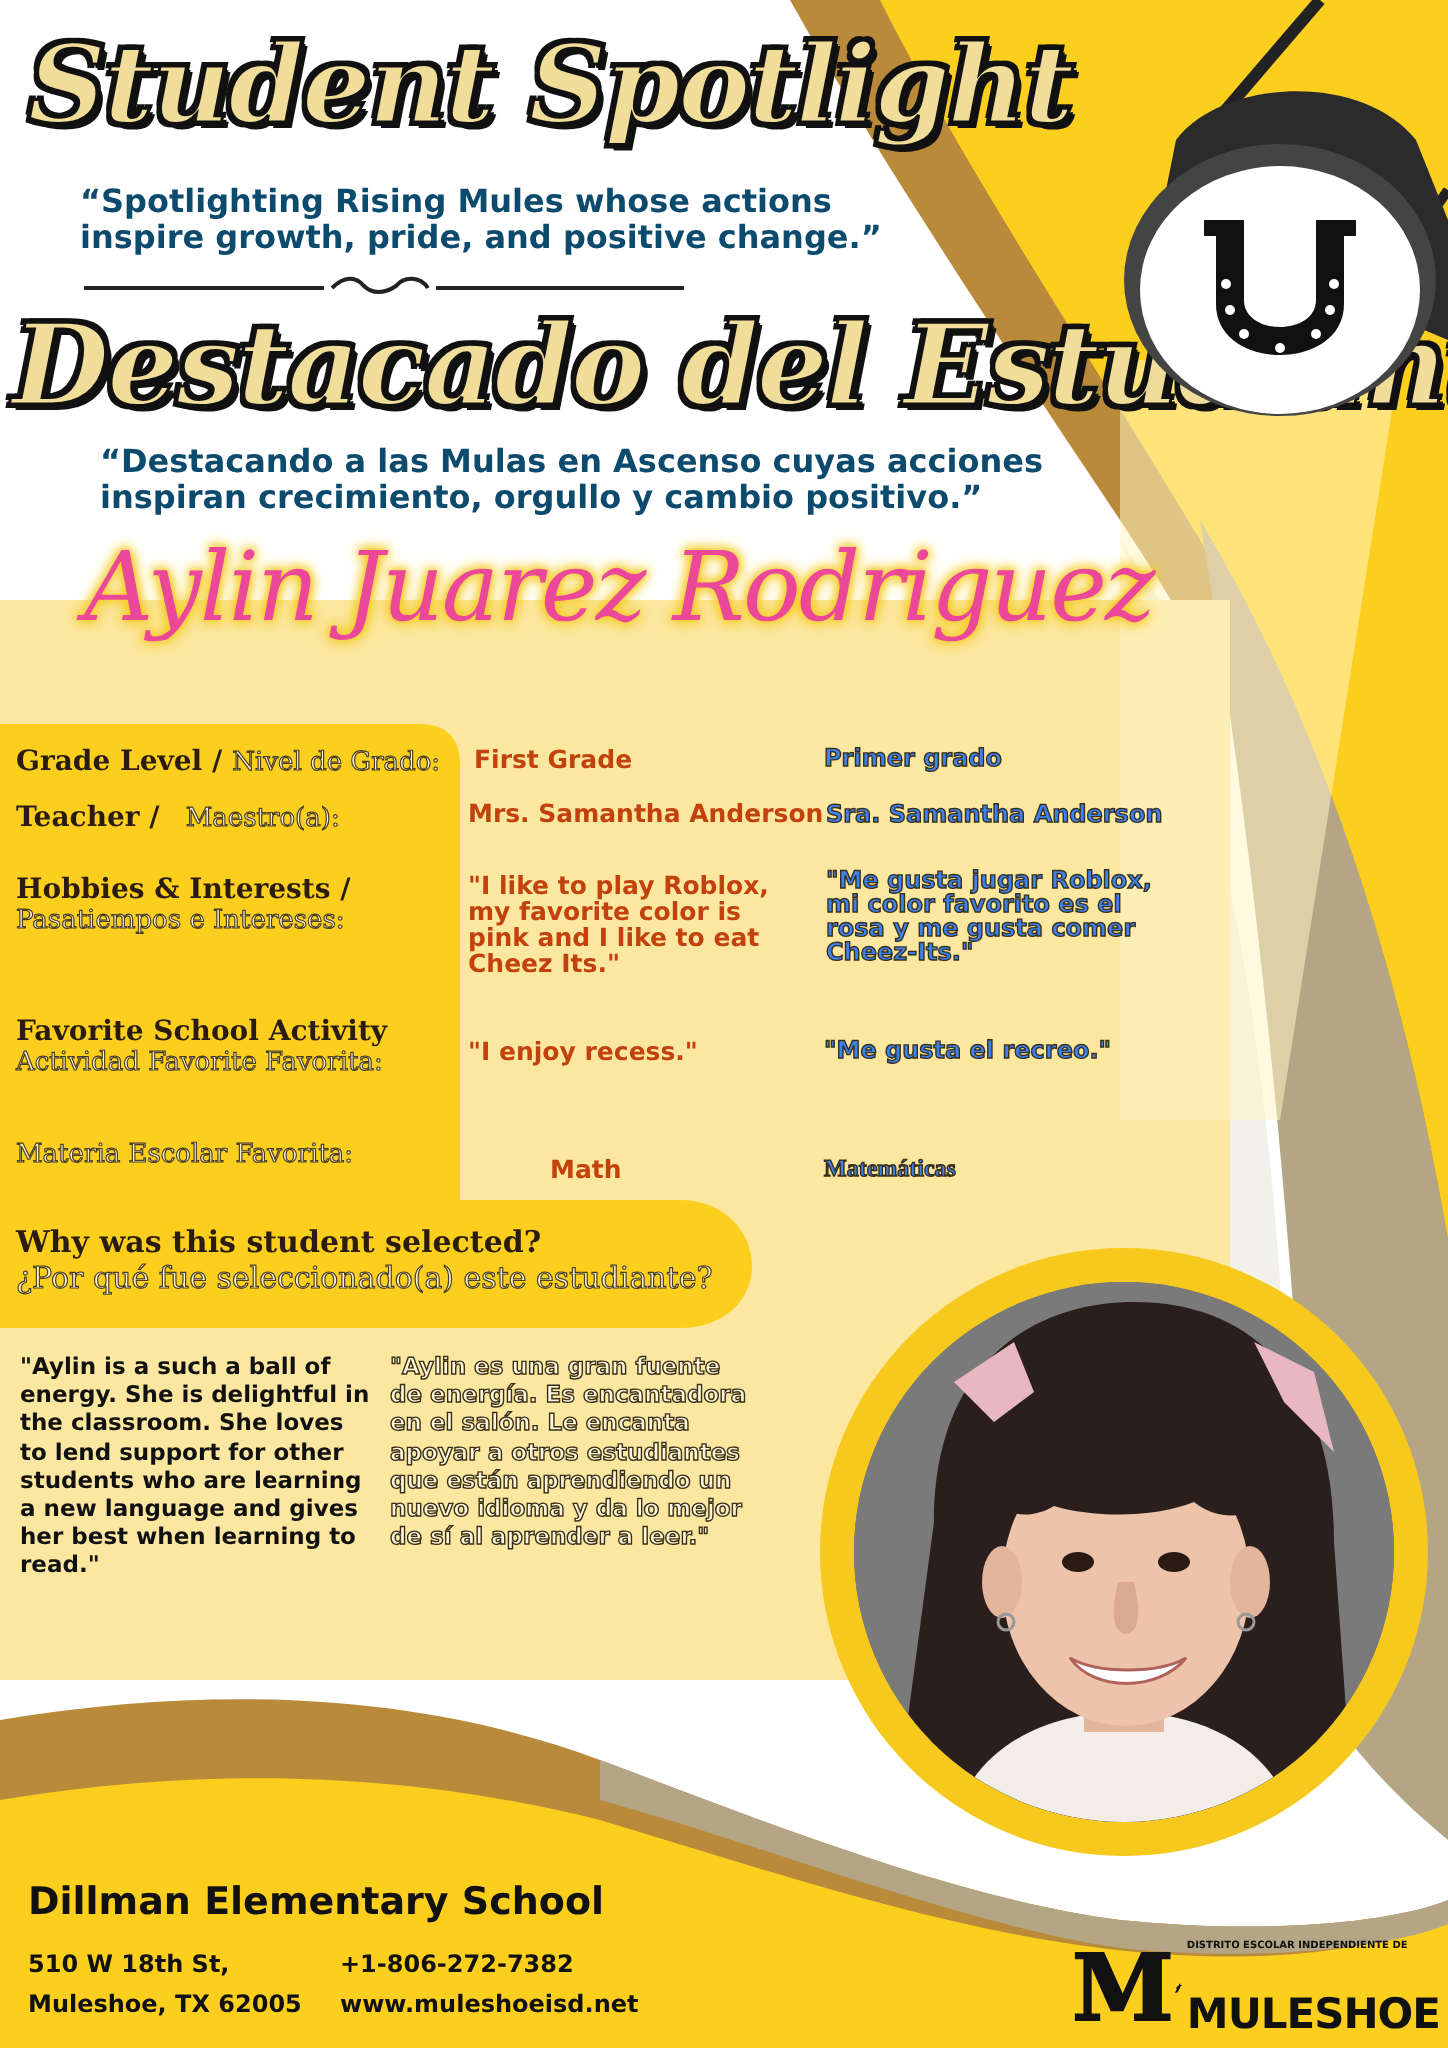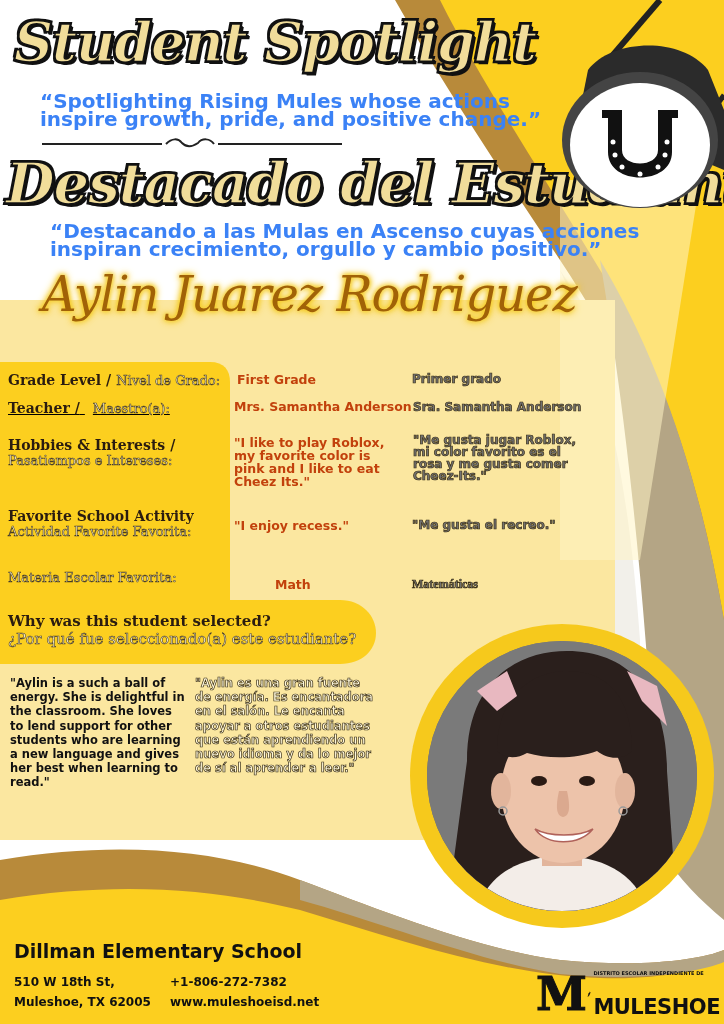--- a/index.html
+++ b/index.html
@@ -20,37 +20,37 @@
       -webkit-text-stroke: 1.5px #111;
       text-shadow: 0 0 0 #000, 2px 2px 0 #111, -2px -2px 0 #111, 2px -2px 0 #111, -2px 2px 0 #111, 3px 3px 0 #111;
       white-space: nowrap;
     }
     .title-en { left: 14px; top: 10px; font-size: 54px; }
     .title-es { left: 6px; top: 150px; font-size: 56px; }
 
     .tagline {
       font-family: "DejaVu Sans", sans-serif;
       font-weight: bold;
-      color: #3b82f6;
-      font-size: 20px;
+      color: #0c4a6e;
+      font-size: 16px;
       line-height: 18px;
       text-align: right;
       white-space: nowrap;
     }
     .tagline-en { left: 40px; top: 92px; width: 320px; }
     .tagline-es { left: 50px; top: 222px; width: 440px; }
 
     .divider { left: 42px; top: 138px; width: 300px; height: 12px; }
 
     .student-name {
       left: 42px; top: 266px;
       font-family: "DejaVu Serif", serif;
       font-style: italic;
       font-size: 48px;
-      color: #a16207;
+      color: #ec4899;
       letter-spacing: -1px;
       text-shadow: 0 0 4px #f5cc25, 0 0 6px #f5cc25, 0 0 8px #f5cc25;
       white-space: nowrap;
     }
 
     
     .label-en {
       font-family: "DejaVu Serif", serif;
       font-weight: bold;
       font-size: 14px;
@@ -70,21 +70,21 @@
       font-family: "DejaVu Sans", sans-serif;
       font-weight: bold;
       font-size: 12.5px;
       color: #c2410c;
       line-height: 13px;
     }
     .val-es {
       font-family: "DejaVu Sans", sans-serif;
       font-weight: bold;
       font-size: 12px;
-      color: #737373;
+      color: #3b82f6;
       -webkit-text-stroke: 0.7px #3a2f16;
       line-height: 12px;
     }
 
     .why-en {
       left: 8px; top: 612px;
       font-family: "DejaVu Serif", serif; font-weight: bold; font-size: 15px; color: #2a1c10; white-space: nowrap;
     }
     .why-es {
       left: 8px; top: 630px;
@@ -201,21 +201,21 @@
 
 <div class="layer student-name">Aylin Juarez Rodriguez</div>
 
 <div class="layer" style="left:8px; top:370px;">
   <span class="label-en">Grade Level /</span>
   <span class="label-es">Nivel de Grado:</span>
 </div>
 <div class="layer val-en" style="left:237px; top:373px; width:170px;">First Grade</div>
 <div class="layer val-es" style="left:412px; top:373px; width:200px;">Primer grado</div>
 
-<div class="layer" style="left:8px; top:398px;text-decoration:underline;">
+<div class="layer" style="left:8px; top:398px;">
   <span class="label-en">Teacher /</span>
   <span class="label-es" style="margin-left:8px;">Maestro(a):</span>
 </div>
 <div class="layer val-en" style="left:234px; top:400px; width:180px; white-space:nowrap;">Mrs. Samantha Anderson</div>
 <div class="layer val-es" style="left:413px; top:401px; width:200px; white-space:nowrap;">Sra. Samantha Anderson</div>
 
 <div class="layer" style="left:8px; top:437px;">
   <div class="label-en">Hobbies &amp; Interests /</div>
   <div class="label-es">Pasatiempos e Intereses:</div>
 </div>

